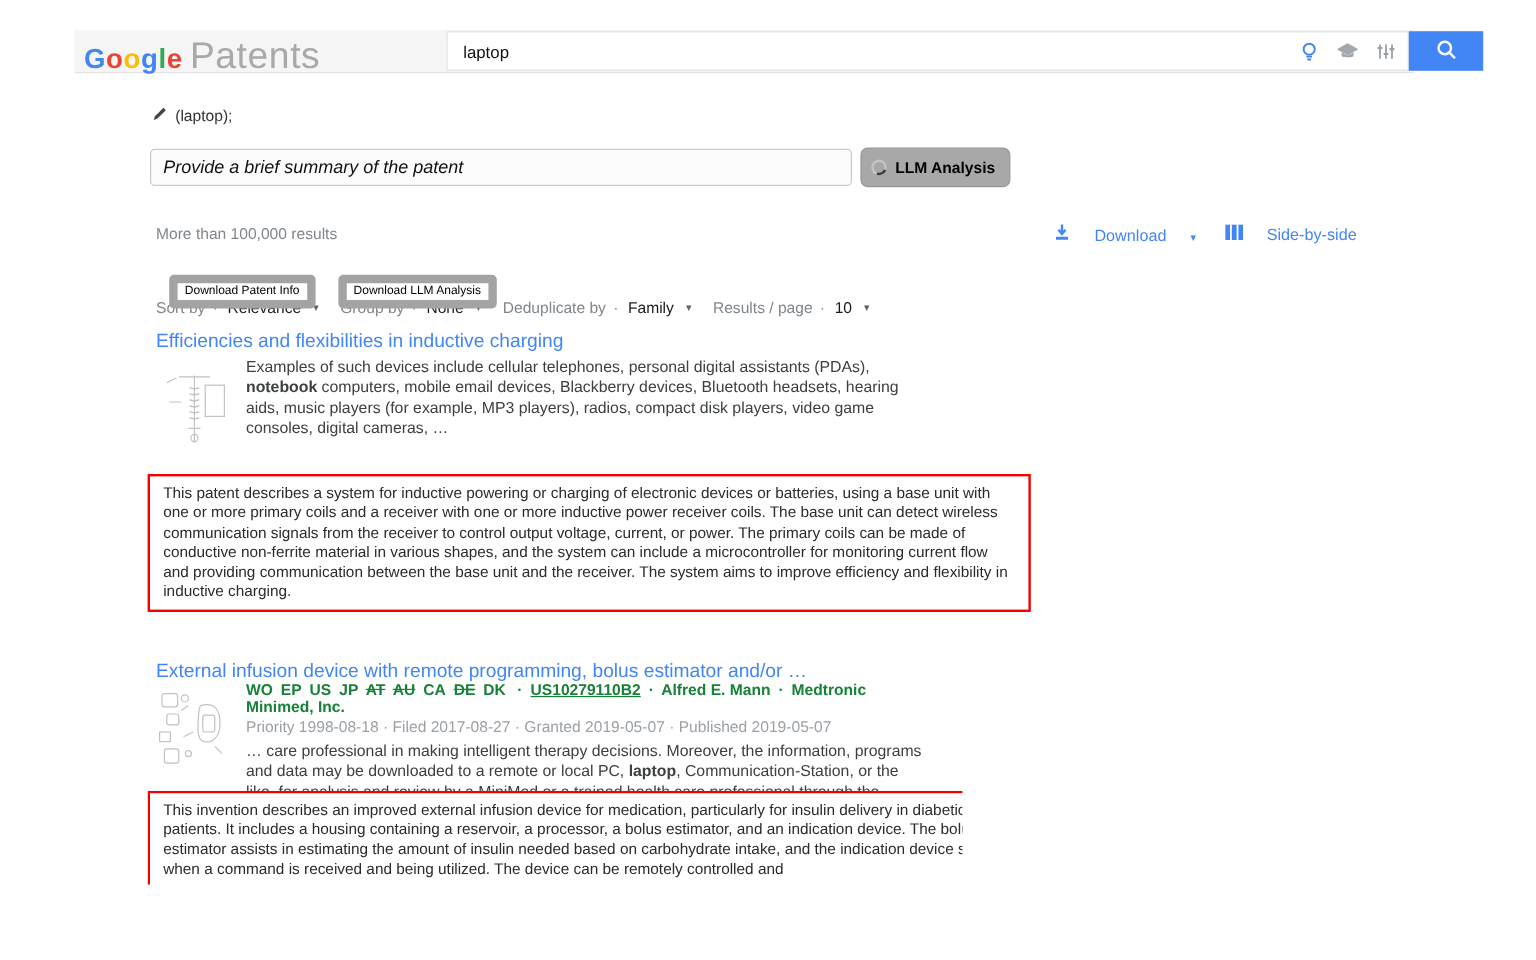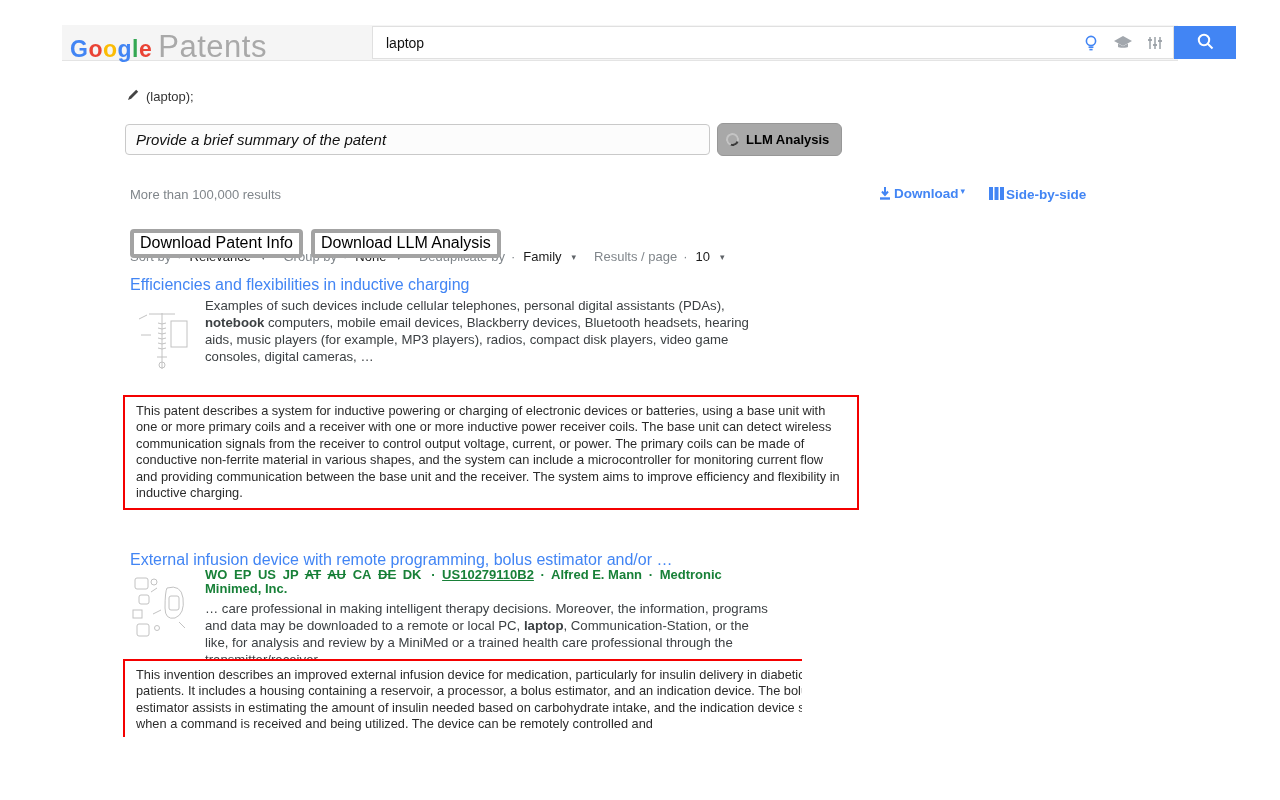--- a/index.html
+++ b/index.html
@@ -37,34 +37,34 @@
     outline:none; font-family:inherit;font-style:italic; }
   .llm-btn { left:717px; top:123px; height:33px; padding:0 12px 0 8px; background:#a8a8a8;
     border:1px solid #979797; border-radius:6px; display:flex; align-items:center; gap:7px;
     font-size:13px; font-weight:bold; color:#000; cursor:pointer; font-family:inherit; }
   .spinner { width:13px; height:13px; border-radius:50%; border:2.5px solid #c4c4c4;
     border-bottom-color:#3c3c3c; transform:rotate(-25deg); }
 
   
   .results-count { left:130px; top:187px; font-size:13px; color:#80868b; }
   .tool-links { left:878px; top:186px; display:flex; align-items:center; gap:24px; }
-  .blue-link { display:flex; align-items:flex-start; gap:2px; color:#4285f4; font-size:13.5px;
-    font-weight:bold; cursor:pointer; }
+  .blue-link { display:flex; align-items:flex-end; gap:20px; color:#4285f4; font-size:13.5px;
+    font-weight:normal; cursor:pointer; }
   .caret { font-size:9px; color:#4285f4; }
 
   .sort-row { left:130px; top:209px; display:flex; align-items:center; gap:6px;
     font-size:13px;margin-top:40px; }
   .sort-label { color:#80868b; }
   .sort-dot { color:#80868b; }
   .sort-value { color:#1b1b1b; font-weight:500; margin-left:2px; cursor:pointer; }
   .sort-caret { font-size:9px; color:#5f6368; margin:0 12px 0 4px; cursor:pointer; }
 
   .dl-buttons { left:130px; top:229px; display:flex; gap:8px; }
-  .dl-btn { font-size:16px; color:#000; background:#fff; border:4px solid #a3a3a3;
-    border-radius:4px; padding:1px 6px 2px 6px; cursor:pointer; font-family:inherit; }
+  .dl-btn { font-size:10px; color:#000; background:#fff; border:7px solid #a3a3a3;
+    border-radius:4px; padding:1px 6px 2px 6px; cursor:pointer; font-family:inherit;margin-left:11px; }
 
   
   .r-title { font-size:16px; color:#4285f4; cursor:pointer; }
   .r-block { width:566px; font-size:13px; }
   .green-line { color:#188038; font-weight:bold; font-size:13px; line-height:14px; }
   .green-line .code { margin-right:3px; }
   .struck { text-decoration:line-through; }
   .pubnum { text-decoration:underline; cursor:pointer; }
   .gdot { margin:0 3px; }
   .meta-line { color:#9aa0a6; font-size:13px; margin-top:2px; line-height:15px; }
@@ -246,20 +246,21 @@
     <span class="code">CA</span>
     <span class="code struck">DE</span>
     <span class="code">DK</span>
     <span class="gdot">·</span>
     <span class="pubnum">US10279110B2</span>
     <span class="gdot">·</span>
     <span>Alfred E. Mann</span>
     <span class="gdot">·</span>
     <span>Medtronic Minimed, Inc.</span>
   </div>
+  <div class="meta-line">Priority 1998-08-18 · Filed 2017-08-27 · Granted 2019-05-07 · Published 2019-05-07</div>
   <div class="snippet">
     <span>… care professional in making intelligent therapy decisions. Moreover, the information, programs and data may be downloaded to a remote or local PC, </span><b>laptop</b><span>, Communication-Station, or the like, for analysis and review by a MiniMed or a trained health care professional through the transmitter/receiver</span>
   </div>
 </div>
 
 <div class="abs red-clip" style="left:123px; top:659px; width:679px; height:78px;">
   <div class="red-box" style="height:120px;">This invention describes an improved external infusion device for medication, particularly for insulin delivery in diabetic patients. It includes a housing containing a reservoir, a processor, a bolus estimator, and an indication device. The bolus estimator assists in estimating the amount of insulin needed based on carbohydrate intake, and the indication device signals when a command is received and being utilized. The device can be remotely controlled and</div>
 </div>
 
 </body></html>

